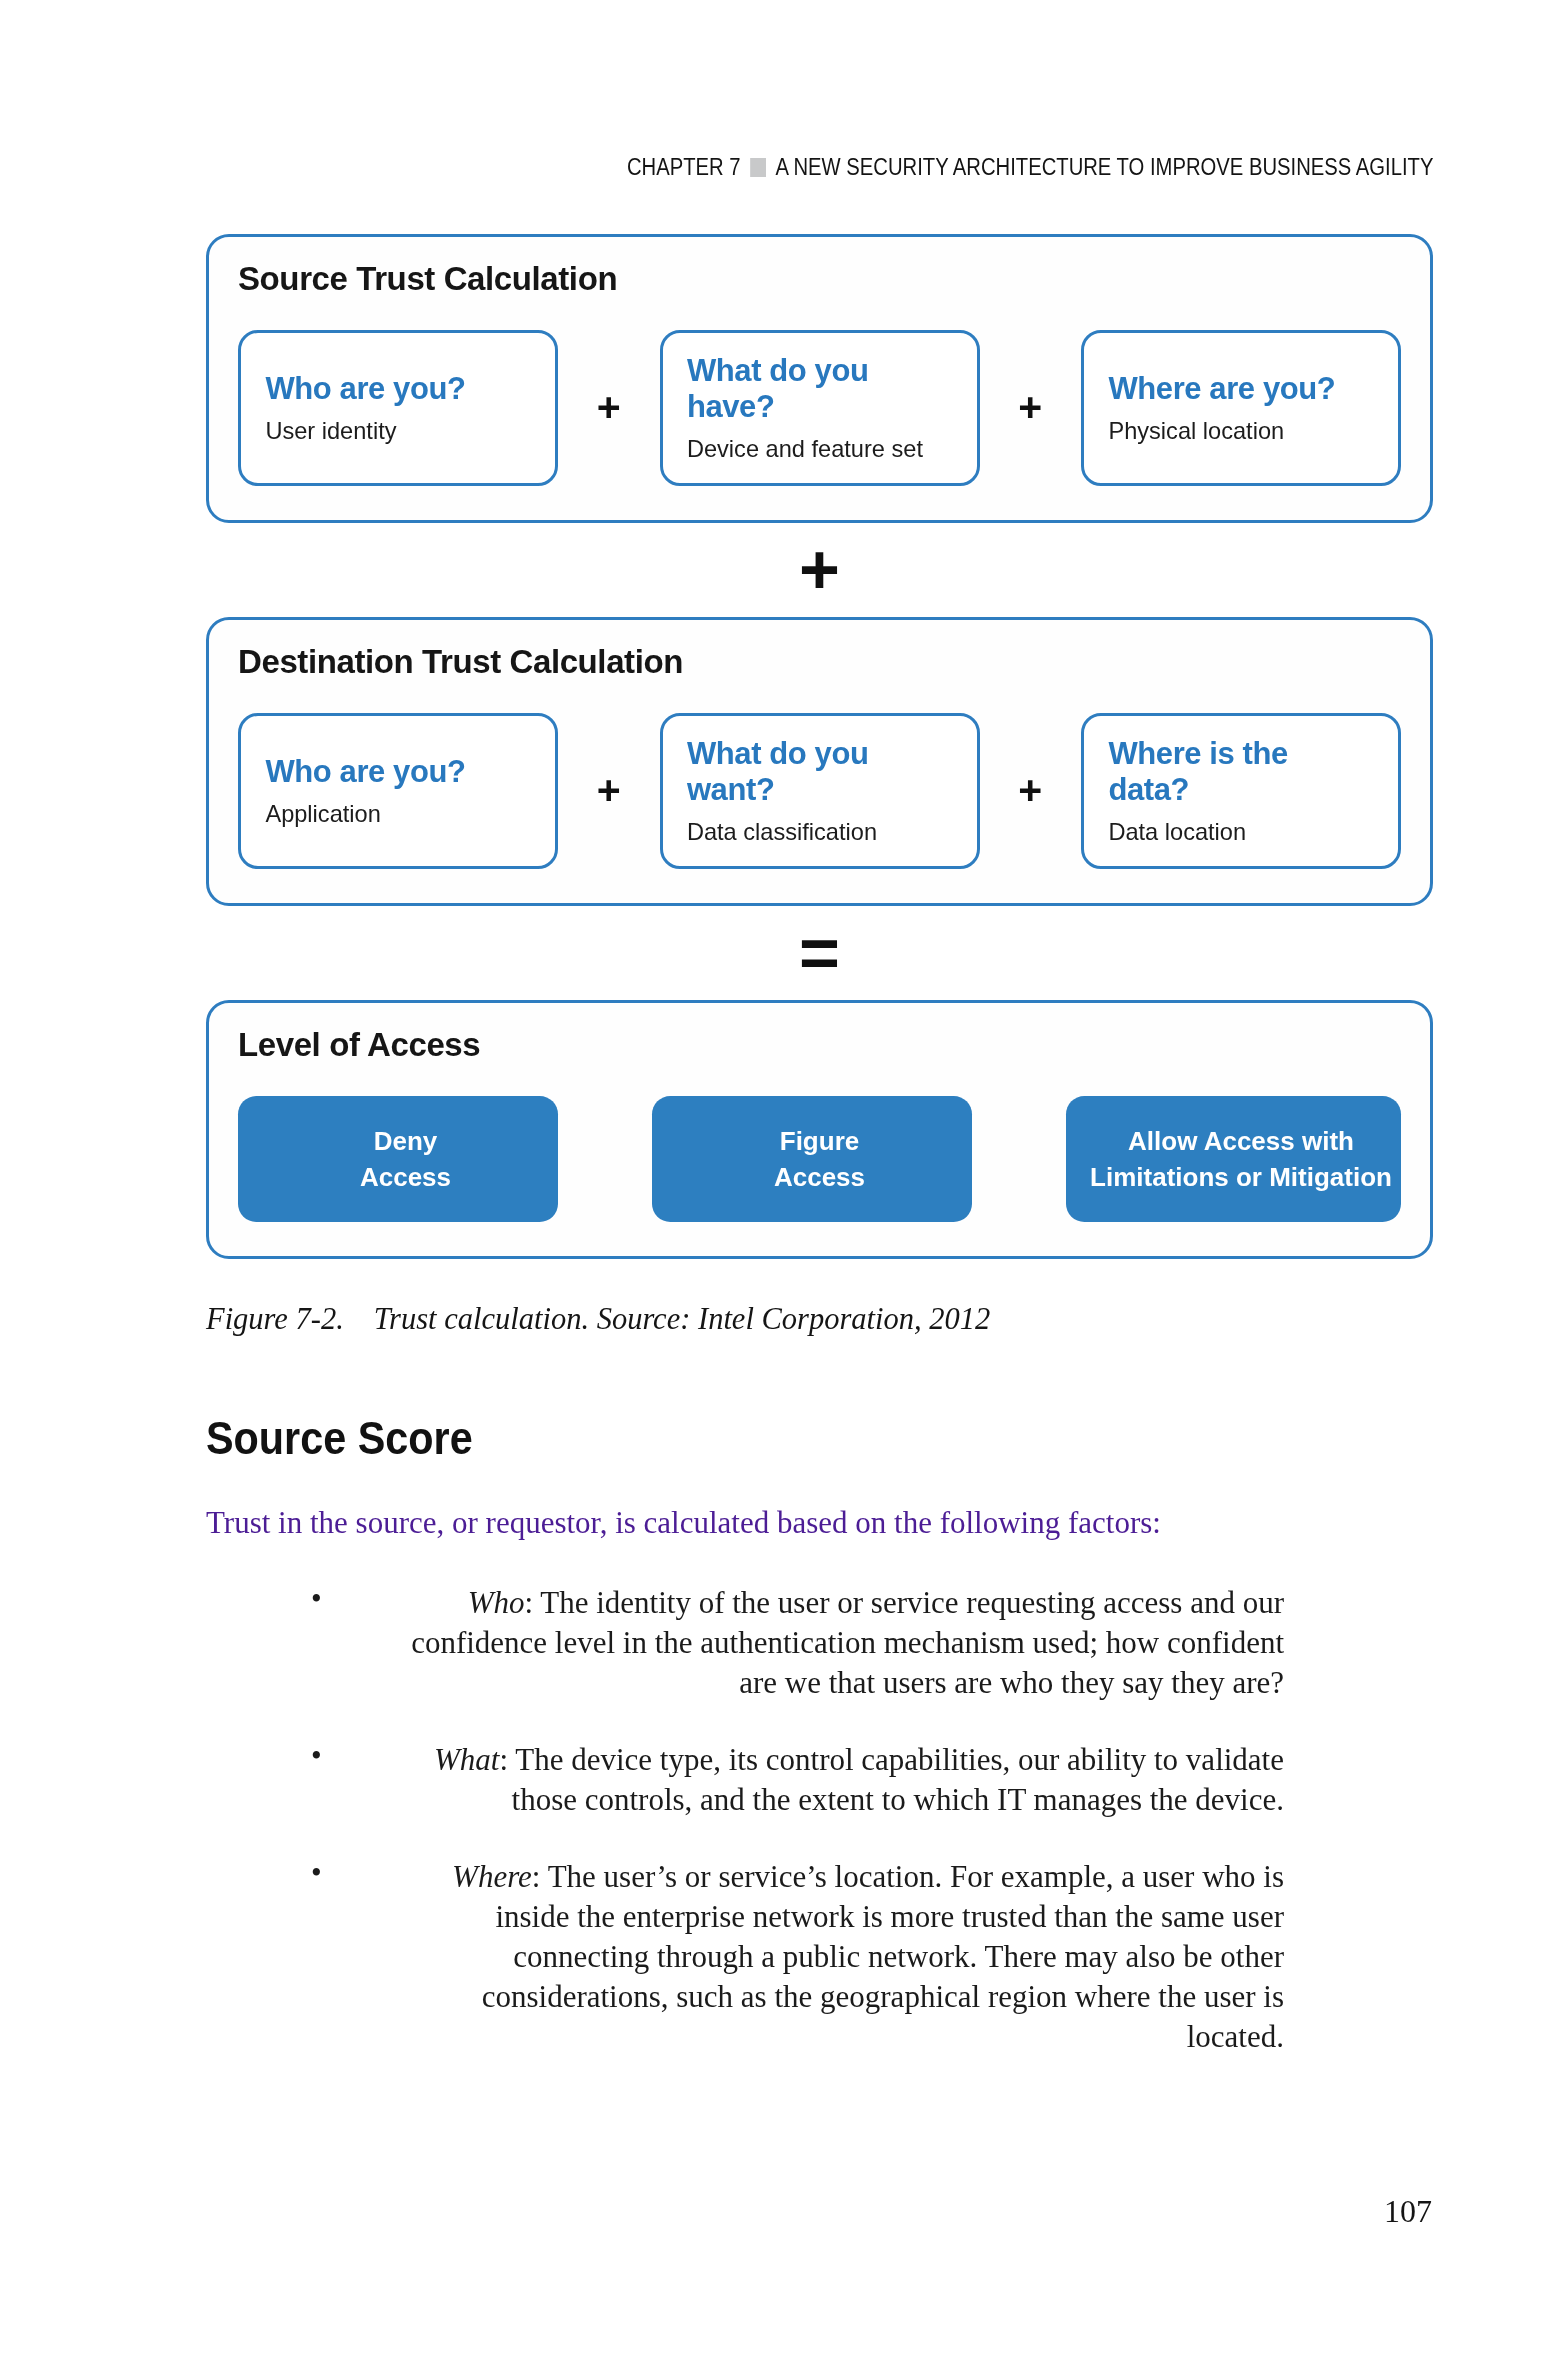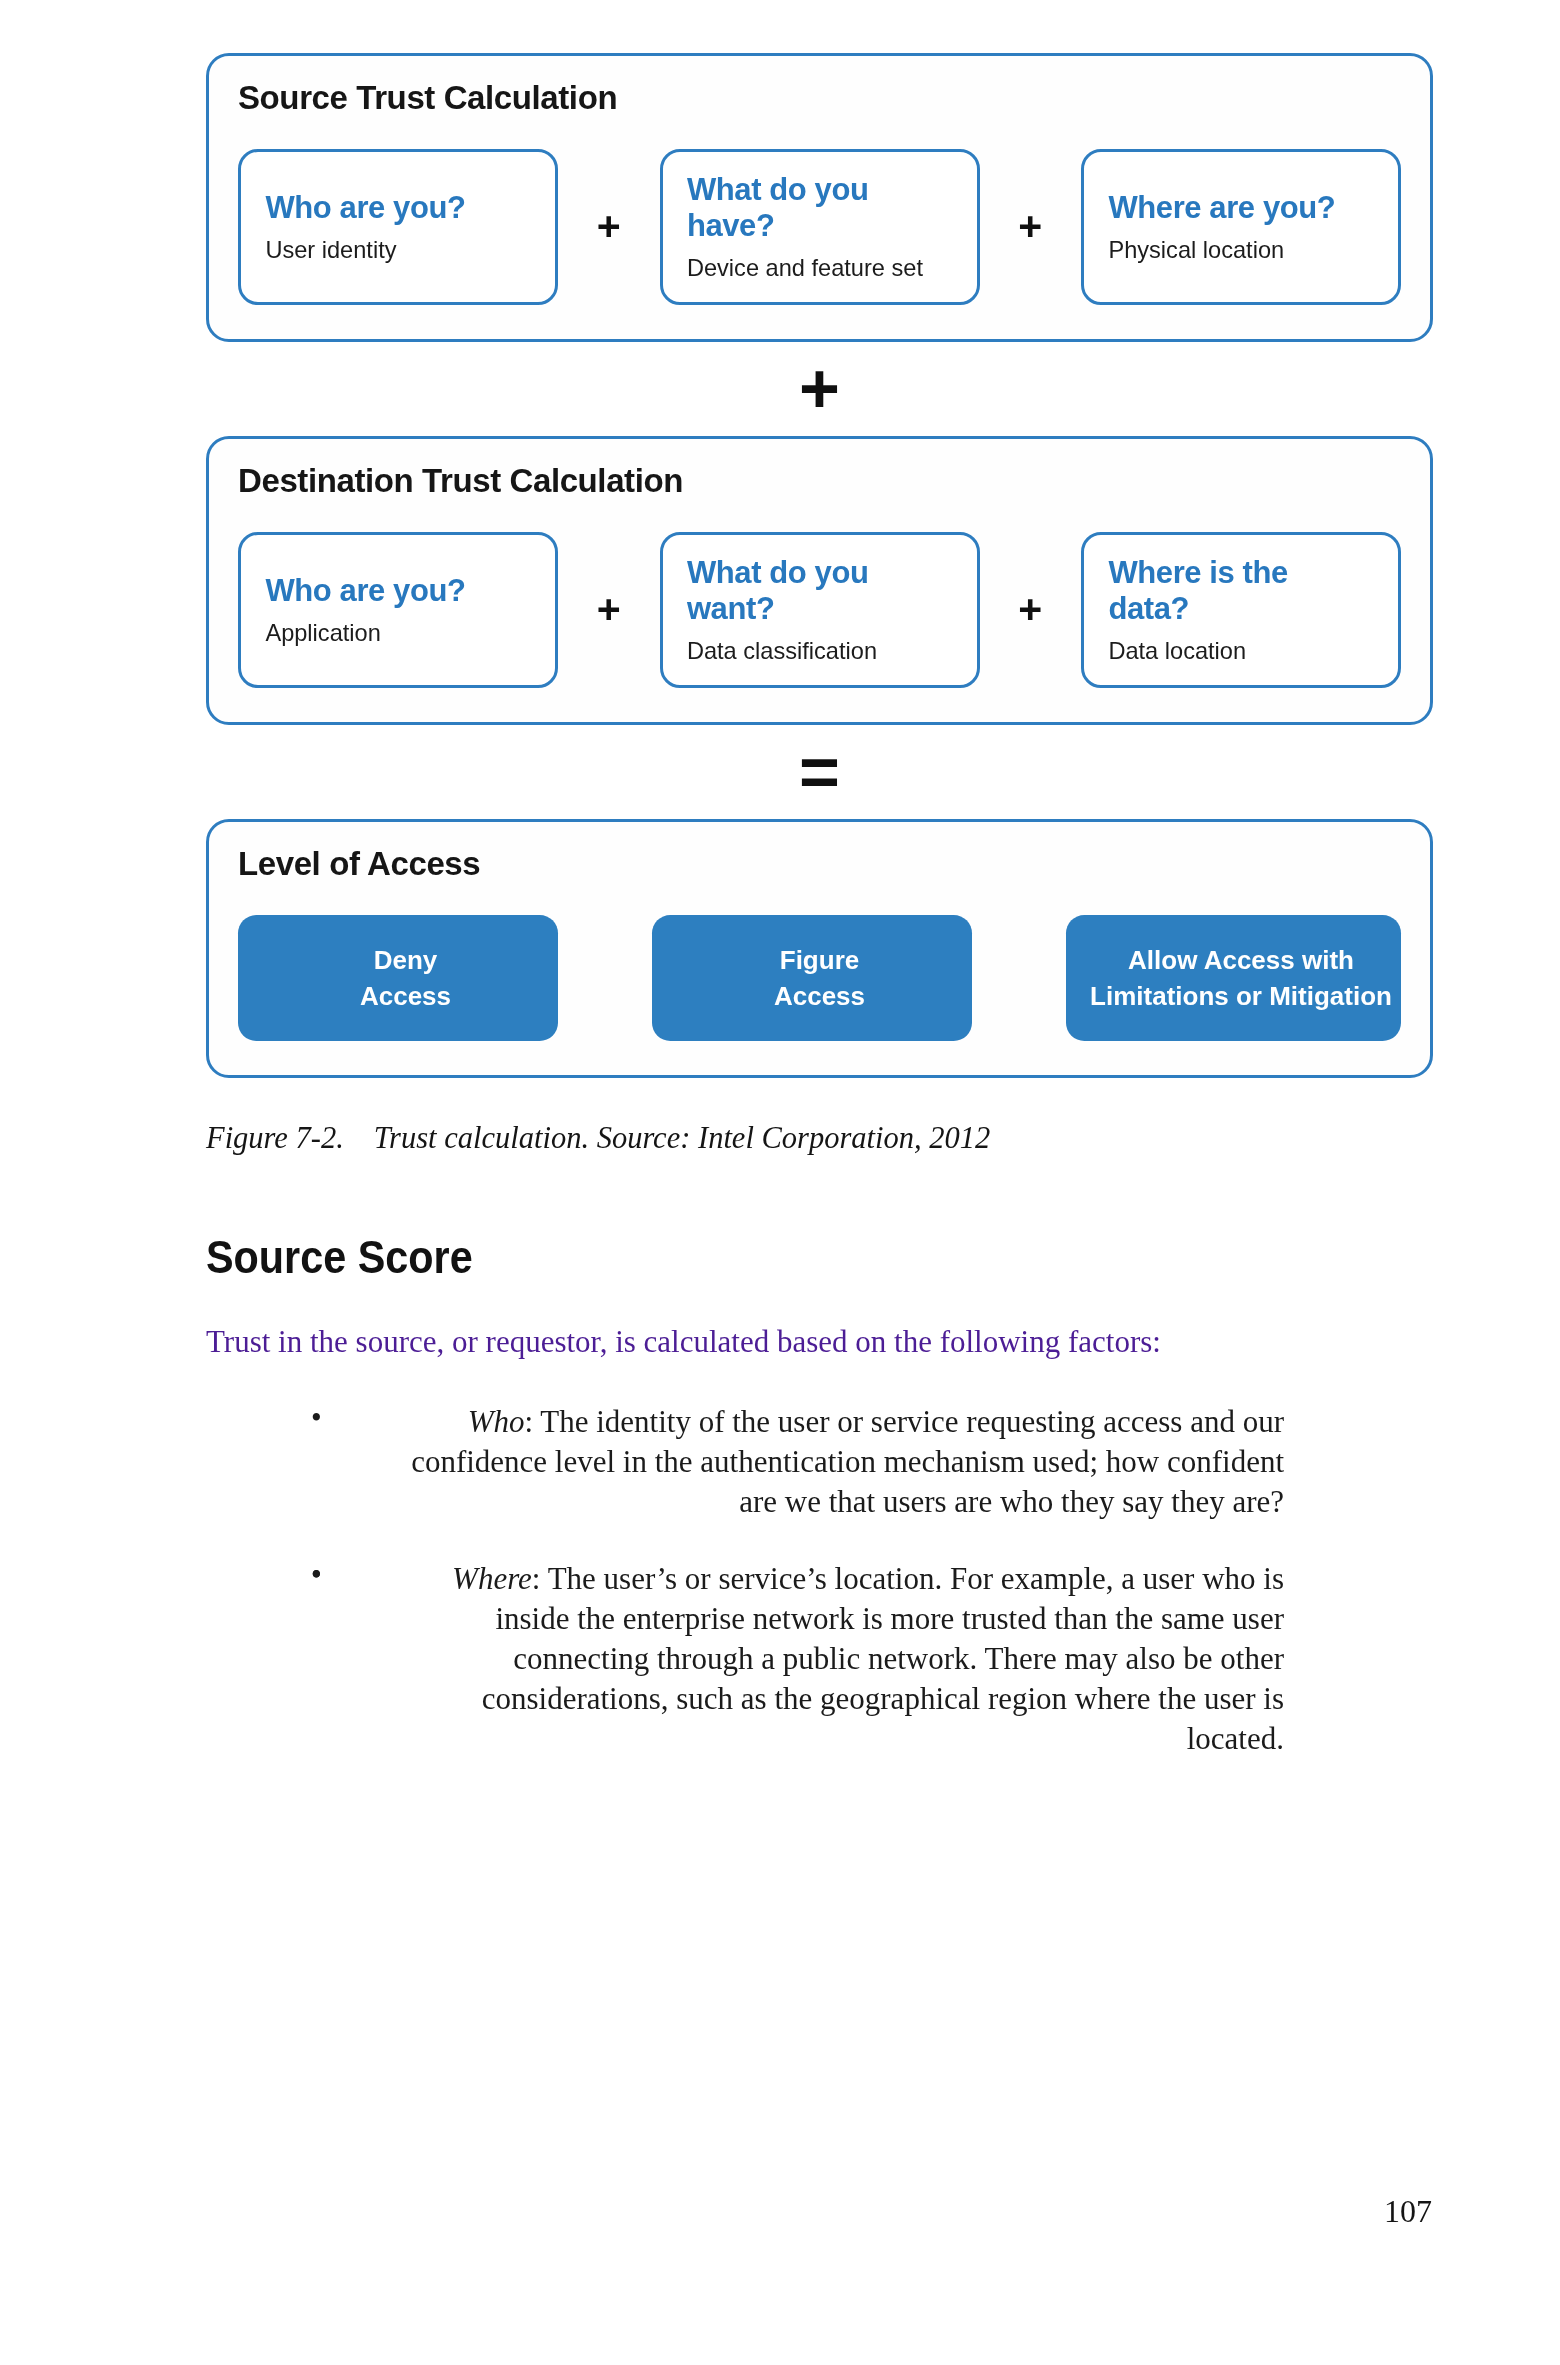--- a/index.html
+++ b/index.html
@@ -81,20 +81,23 @@
   .pagenum {
     position:absolute; top:2193px; right:128px;
     font-size:32px; color:#141414;font-family:Liberation Serif, serif;
   }
 </style>
 </head>
 <body>
 
 <div class="content">
 
+  <div class="runhead">
+    <span class="cond"><span>CHAPTER 7</span><span class="sq"></span><span>A NEW SECURITY ARCHITECTURE TO IMPROVE BUSINESS AGILITY</span></span>
+  </div>
 
   <div class="fig">
 
     <div class="panel">
       <div class="panel-title">Source Trust Calculation</div>
       <div class="boxrow">
         <div class="qbox">
           <div class="q">Who are you?</div>
           <div class="sub">User identity</div>
         </div>
@@ -160,20 +163,21 @@
 
   <p class="intro">Trust in the source, or requestor, is calculated based on the following factors:</p>
 
   <div class="bullets">
     <div class="bullet">
       <span class="marker">•</span>
       <p class="btext"><i>Who</i><span>: The identity of the user or service requesting access and our confidence level in the authentication mechanism used; how confident are we that users are who they say they are?</span></p>
     </div>
     <div class="bullet">
       <span class="marker">•</span>
+      <p class="btext"><i>What</i><span>: The device type, its control capabilities, our ability to validate those controls, and the extent to which IT manages the device.</span></p>
     </div>
     <div class="bullet">
       <span class="marker">•</span>
       <p class="btext"><i>Where</i><span>: The user’s or service’s location. For example, a user who is inside the enterprise network is more trusted than the same user connecting through a public network. There may also be other considerations, such as the geographical region where the user is located.</span></p>
     </div>
   </div>
 
 </div>
 
 <div class="pagenum">107</div>

